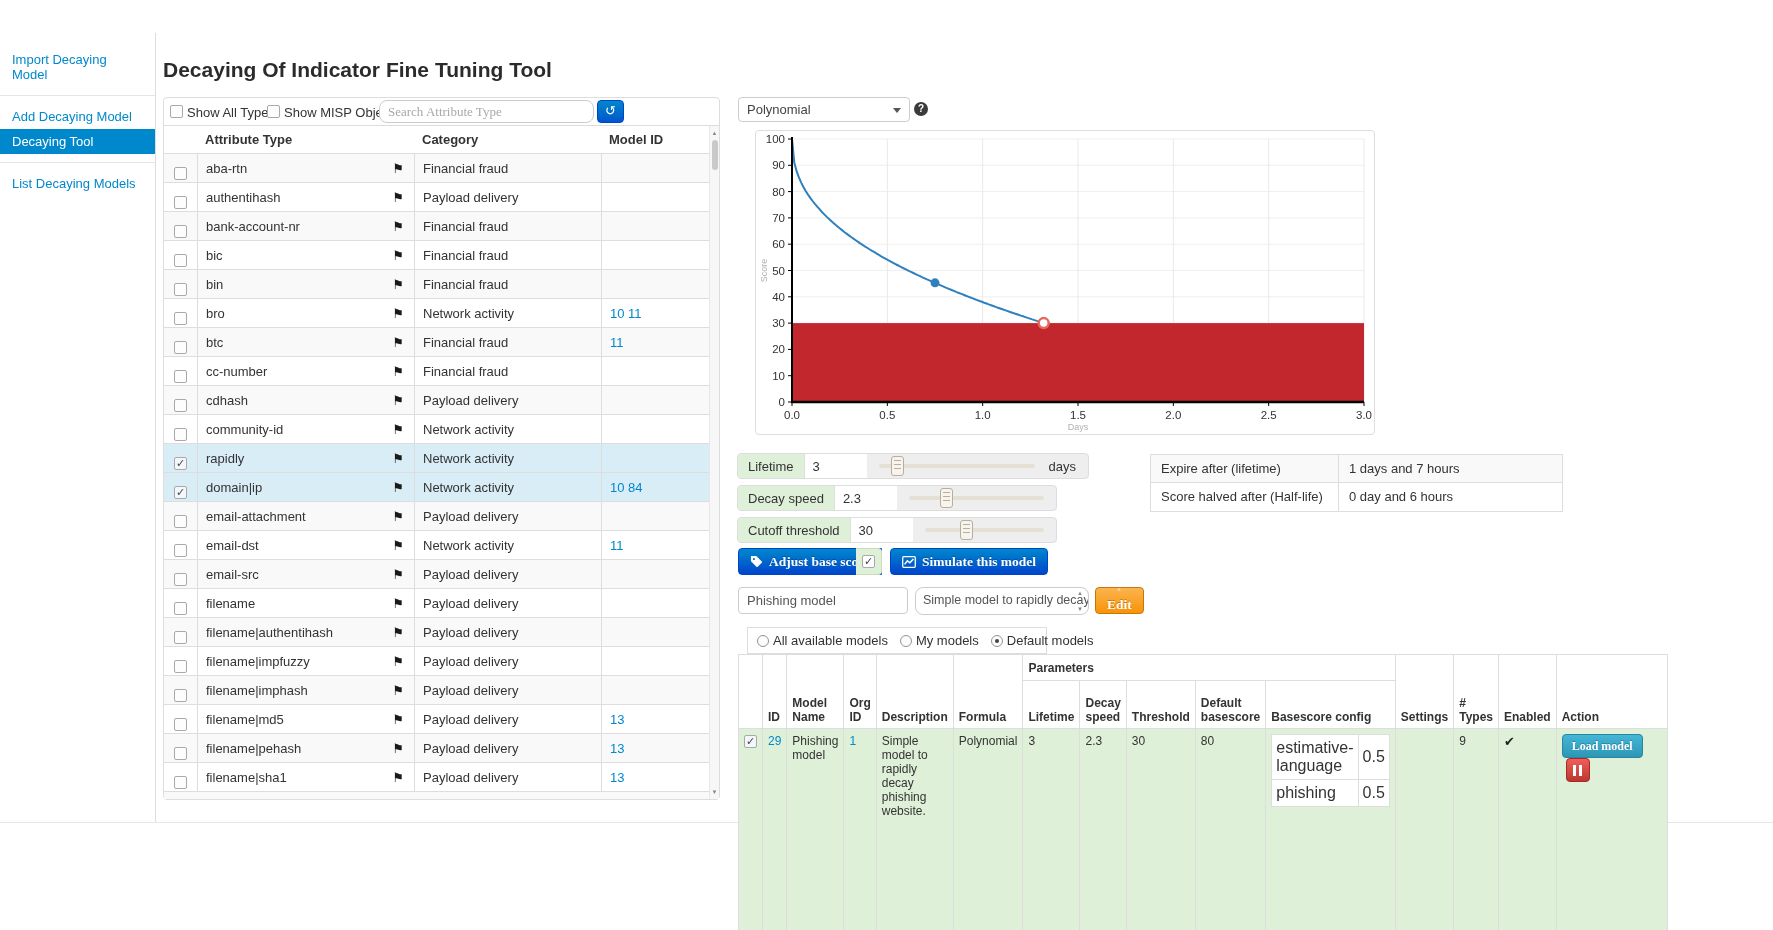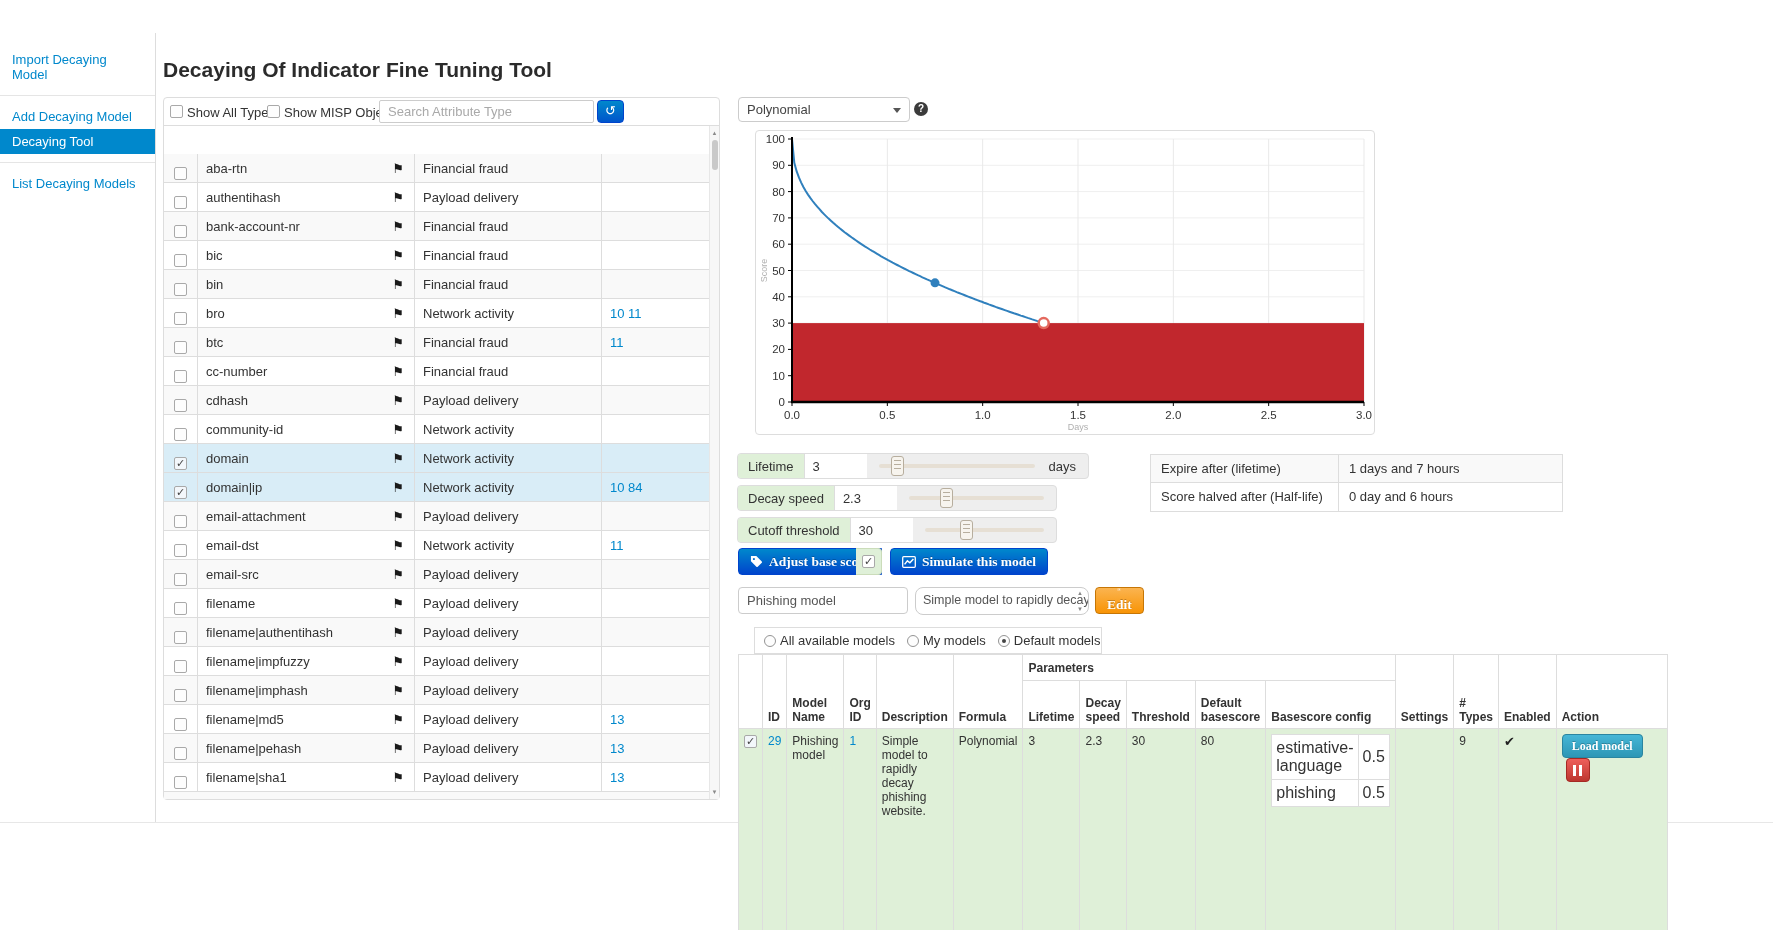--- a/index.html
+++ b/index.html
@@ -28,21 +28,21 @@
   .attr-panel { position:absolute; left:163px; top:97px; width:557px; height:703px;
     border:1px solid #ddd; border-radius:4px; background:#fff; }
   .attr-toolbar { position:relative; height:28px; border-bottom:1px solid #ddd; }
   .tb-label { position:absolute; top:7px; font-size:13px; color:#333; }
   .ckb { display:inline-block; width:13px; height:13px; border:1px solid #a9a9a9; border-radius:2px;
     background:#fdfdfd; font-size:11px; line-height:11px; text-align:center; color:#444; vertical-align:middle; }
   .ckb.on { background:#f3f7fb; }
   .tb-ckb1 { position:absolute; left:6px; top:7px; }
   .tb-ckb2 { position:absolute; left:103px; top:7px; }
   .search-input { position:absolute; left:215px; top:2px; width:215px; height:23px; border:1px solid #ccc;
-    border-radius:2px; padding:0 8px; font-size:13px; color:#555; font-family:Liberation Sans, sans-serif; }
+    border-radius:8px; padding:0 8px; font-size:13px; color:#555; font-family:Liberation Serif, serif; }
   .search-input::placeholder { color:#a9a9a9; }
   .search-btn { position:absolute; left:433px; top:2px; width:27px; height:23px;
     background:linear-gradient(#0088cc,#0055cc); border:1px solid #0044cc; border-radius:4px;
     color:#fff; font-size:13px; line-height:20px; text-align:center; cursor:pointer; }
   .attr-head { position:relative; height:28px; border-bottom:1px solid #ddd; font-weight:bold; }
   .attr-head .hc { position:absolute; top:6px; }
   .attr-body { position:absolute; left:0; top:56px; right:10px; bottom:0; overflow:hidden; }
   .arow { position:relative; height:29px; border-bottom:1px solid #ddd; background:#fff; cursor:pointer; }
   .arow.stripe { background:#f9f9f9; }
   .arow.sel { background:#d9edf7; }
@@ -109,22 +109,22 @@
   
   .model-name-input { position:absolute; left:738px; top:587px; width:170px; height:27px; border:1px solid #ccc;
     border-radius:4px; padding:0 8px; font-size:13px; color:#555; font-family:"Liberation Sans",sans-serif; }
   .model-desc { position:absolute; left:915px; top:587px; width:174px; height:28px; border:1px solid #ccc;
     border-radius:8px; background:#fff; padding:5px 16px 0 7px; font-size:12.5px; color:#555;
     white-space:nowrap; overflow:hidden; cursor:text; }
   .md-arrows { position:absolute; right:2px; top:2px; width:12px; bottom:2px; color:#888; font-size:6px;
     display:flex; flex-direction:column; justify-content:space-between; align-items:center; cursor:pointer; }
 
   
-  .filter-box { position:absolute; left:747px; top:627px; width:348px; height:27px; border:1px solid #ddd;
-    background:#fff; display:flex; align-items:center; gap:12px; padding:0 9px;margin-left:7px; }
+  .filter-box { position:absolute; left:747px; top:627px; width:300px; height:27px; border:1px solid #ddd;
+    background:#fff; display:flex; align-items:center; gap:12px; padding:0 9px; }
   .radio-item { display:flex; align-items:center; gap:4px; cursor:pointer; white-space:nowrap; }
   .radio { width:12px; height:12px; border:1px solid #949494; border-radius:50%; background:#fdfdfd; position:relative; }
   .radio.on::after { content:""; position:absolute; left:3px; top:3px; width:4px; height:4px; border-radius:50%; background:#444; }
 
   
   .models-table { position:absolute; left:738px; top:654px; border-collapse:collapse; background:#fff; z-index:2; }
   .models-table th, .models-table td { border:1px solid #ddd; font-size:12px; text-align:left; vertical-align:bottom; }
   .models-table th { padding:4px 5px; color:#333; background:#fff; }
   .models-table .th-params { vertical-align:middle; height:26px; }
   .models-table td { vertical-align:top; padding:5px 5px; background:#dff0d8; }
@@ -163,20 +163,25 @@
     <div class="attr-toolbar">
       <span class="ckb tb-ckb1"></span>
       <span class="tb-label" style="left:23px;">Show All Types</span>
       <span class="ckb tb-ckb2"></span>
       <span class="tb-label" style="left:120px;">Show MISP Objects</span>
       <input class="search-input" placeholder="Search Attribute Type" style="">
       <div class="search-btn">
         <span>↺</span>
       </div>
     </div>
+    <div class="attr-head">
+      <span class="hc" style="left:41px;">Attribute Type</span>
+      <span class="hc" style="left:258px;">Category</span>
+      <span class="hc" style="left:445px;">Model ID</span>
+    </div>
     <div class="attr-body" id="attr-rows">
         <div class="arow stripe">
           <div class="acell c-cb"><span class="ckb"></span></div>
           <div class="acell c-type"><span>aba-rtn</span><span class="flag-ic">⚑</span></div>
           <div class="acell c-cat">Financial fraud</div>
           <div class="acell c-mid"></div>
         </div>
         <div class="arow">
           <div class="acell c-cb"><span class="ckb"></span></div>
           <div class="acell c-type"><span>authentihash</span><span class="flag-ic">⚑</span></div>
@@ -226,21 +231,21 @@
           <div class="acell c-mid"></div>
         </div>
         <div class="arow">
           <div class="acell c-cb"><span class="ckb"></span></div>
           <div class="acell c-type"><span>community-id</span><span class="flag-ic">⚑</span></div>
           <div class="acell c-cat">Network activity</div>
           <div class="acell c-mid"></div>
         </div>
         <div class="arow sel">
           <div class="acell c-cb"><span class="ckb on">✓</span></div>
-          <div class="acell c-type"><span>domain</span><span class="flag-ic">⚑</span></div>
+          <div class="acell c-type"><span>rapidly</span><span class="flag-ic">⚑</span></div>
           <div class="acell c-cat">Network activity</div>
           <div class="acell c-mid"></div>
         </div>
         <div class="arow sel">
           <div class="acell c-cb"><span class="ckb on">✓</span></div>
           <div class="acell c-type"><span>domain|ip</span><span class="flag-ic">⚑</span></div>
           <div class="acell c-cat">Network activity</div>
           <div class="acell c-mid"><a class="idlink">10 84</a></div>
         </div>
         <div class="arow stripe">

